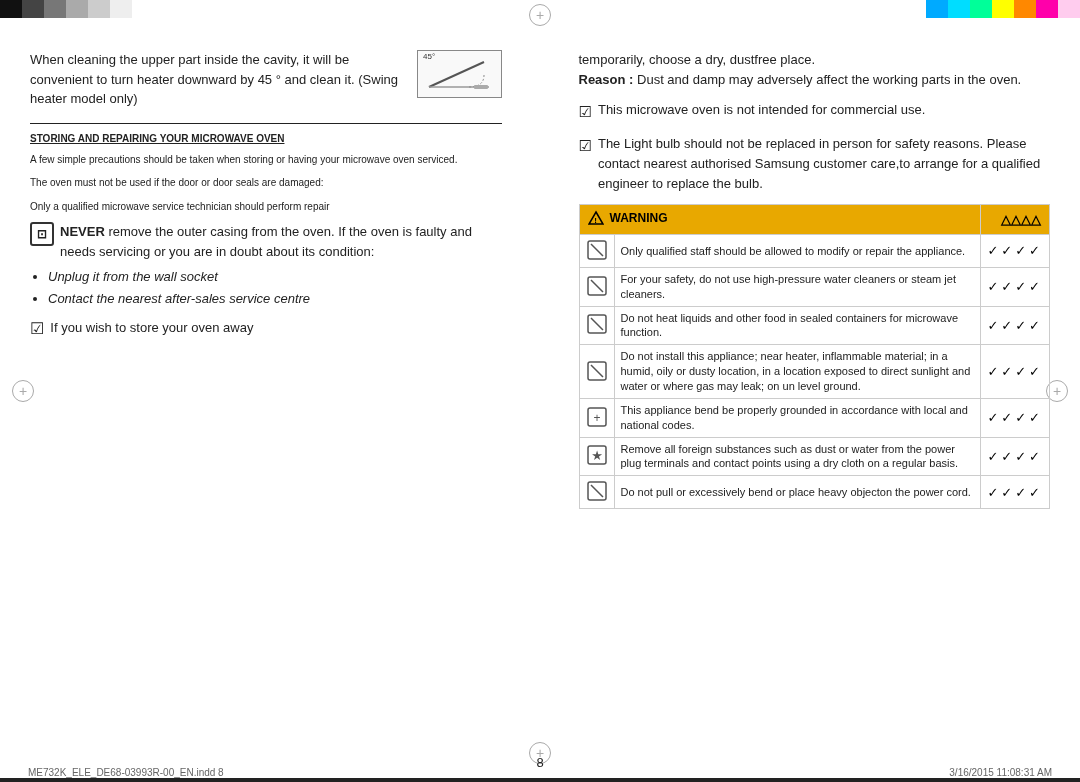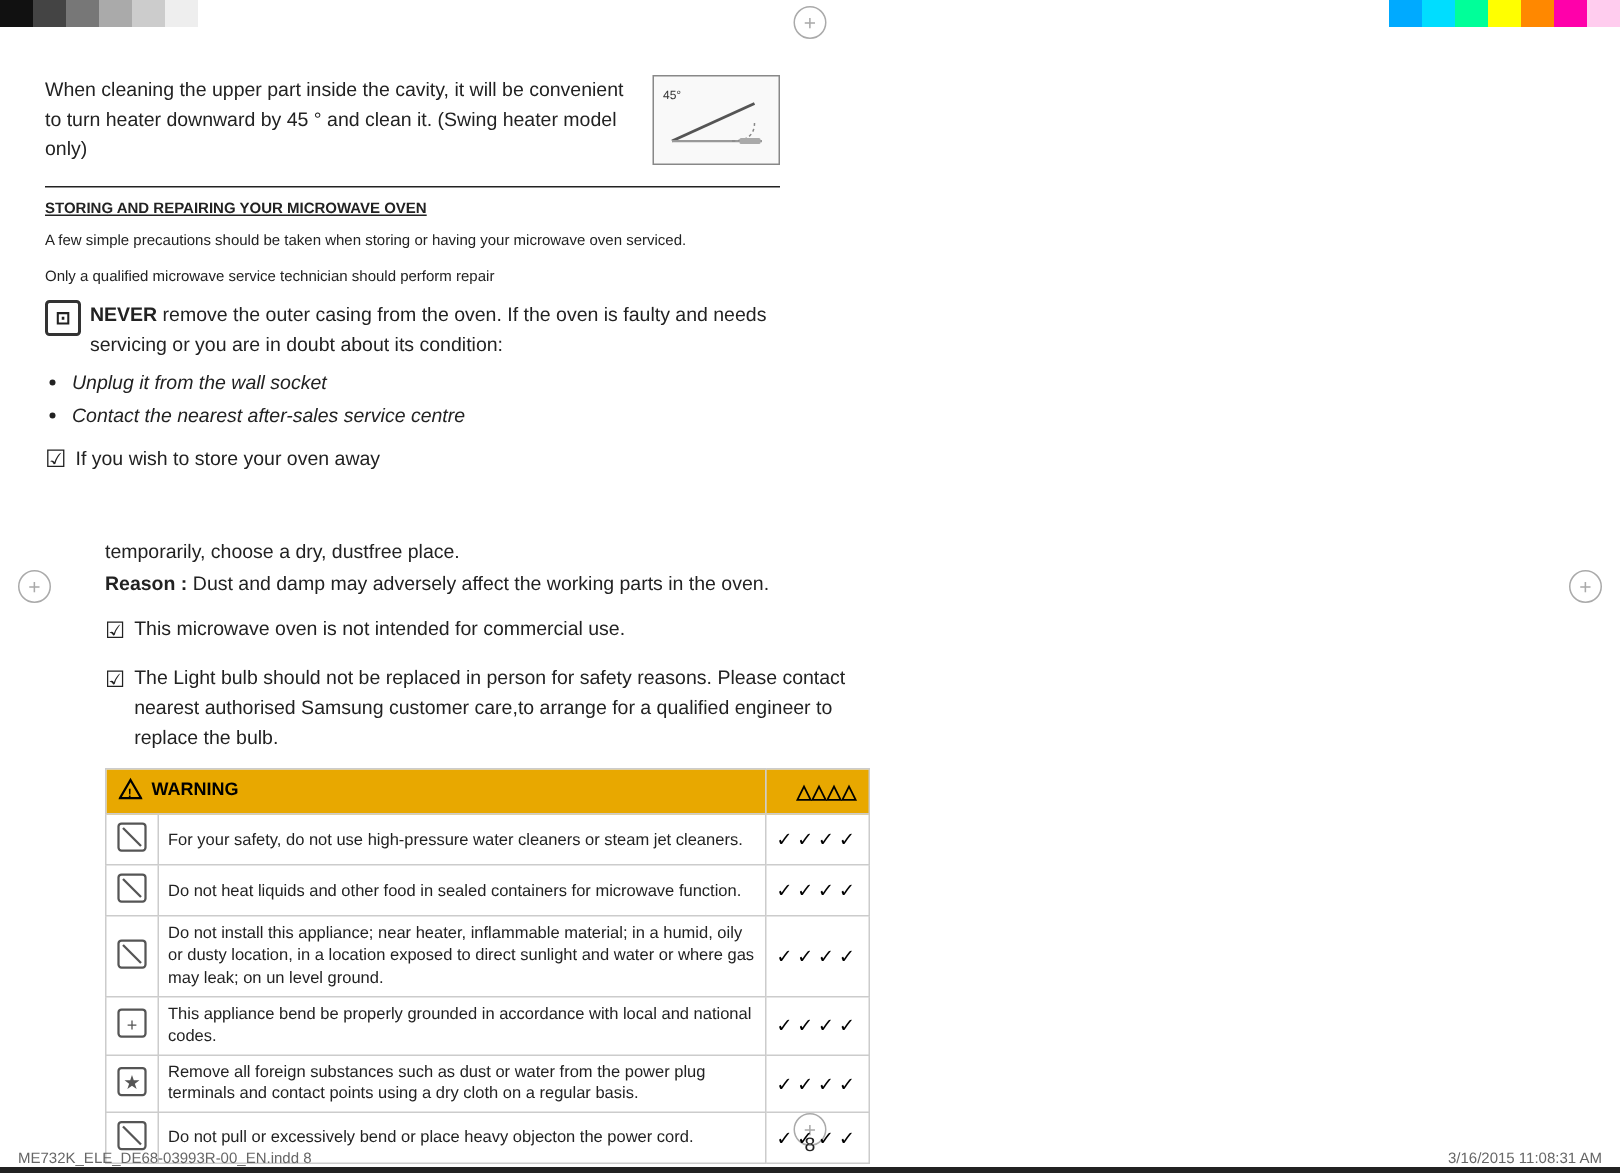--- a/index.html
+++ b/index.html
@@ -51,23 +51,23 @@
     }
 
     
     .page-content {
       position: absolute;
       top: 30px;
       left: 0;
       right: 0;
       bottom: 30px;
       display: flex;
-      flex-direction: column;
+      flex-direction: row;
       padding: 10px 30px 10px 30px;
-      gap: 19px;
+      gap: 37px;
     }
 
     
     .left-col {
       flex: 1;
       max-width: 490px;
       padding-top: 10px;
     }
 
     
@@ -84,24 +84,24 @@
       gap: 15px;
       margin-bottom: 14px;
     }
     .top-text {
       flex: 1;
       font-size: 13px;
       line-height: 1.5;
     }
     .heater-diagram {
       width: 85px;
-      height: 60px;
+      height: 48px;
       border: 1px solid #888;
       display: flex;
-      align-items: flex-end;
+      align-items: center;
       justify-content: center;
       flex-shrink: 0;
       font-size: 10px;
       color: #666;
       position: relative;
       background: #f9f9f9;
     }
     .heater-diagram svg {
       width: 80px;
       height: 55px;
@@ -244,21 +244,21 @@
     }
 
     
     .footer-bar {
       position: absolute;
       bottom: 4px;
       left: 0;
       right: 0;
       display: flex;
       justify-content: space-between;
-      padding: 0 12px;
+      padding: 0 28px;
       font-size: 10px;
       color: #666;
     }
 
     
     .bottom-color-bar {
       display: flex;
       position: absolute;
       bottom: 0;
       left: 0;
@@ -311,20 +311,21 @@
           <rect x="55" y="38" width="14" height="4" fill="#aaa" rx="1"></rect>
         </svg>
       </div>
     </div>
 
     <hr class="divider">
 
     <div class="section-heading">STORING AND REPAIRING YOUR MICROWAVE OVEN</div>
 
     <p class="body-text">A few simple precautions should be taken when storing or having your microwave oven serviced.</p>
+    <p class="body-text">The oven must not be used if the door or door seals are damaged:</p>
 
 
     <p class="body-text">Only a qualified microwave service technician should perform repair</p>
 
     <div class="never-block">
       <div class="never-icon">⊡</div>
       <div class="never-text">
         <strong>NEVER</strong> remove the outer casing from the oven. If the oven is faulty and needs servicing or you are in doubt about its condition:
       </div>
     </div>
@@ -371,20 +372,28 @@
                 </svg>
               <span>WARNING</span>
             </span>
           </td>
           <td style="background:#e8a800; text-align:right; padding:5px 8px; font-size:13px;">
             △△△△
           </td>
         </tr>
       </thead>
       <tbody id="warning-body">
+      <tr>
+            <td class="icon-cell"><svg width="22" height="22" viewBox="0 0 22 22" xmlns="http://www.w3.org/2000/svg">
+                <rect x="2" y="2" width="18" height="18" rx="2" fill="none" stroke="#555" stroke-width="1.5"></rect>
+                <line x1="5" y1="5" x2="17" y2="17" stroke="#555" stroke-width="1.5"></line>
+              </svg></td>
+            <td class="text-cell">Only qualified staff should be allowed to modify or repair the appliance.</td>
+            <td class="check-cell">✓✓✓✓</td>
+          </tr>
           <tr>
             <td class="icon-cell"><svg width="22" height="22" viewBox="0 0 22 22" xmlns="http://www.w3.org/2000/svg">
                 <rect x="2" y="2" width="18" height="18" rx="2" fill="none" stroke="#555" stroke-width="1.5"></rect>
                 <line x1="5" y1="5" x2="17" y2="17" stroke="#555" stroke-width="1.5"></line>
               </svg></td>
             <td class="text-cell">For your safety, do not use high-pressure water cleaners or steam jet cleaners.</td>
             <td class="check-cell">✓✓✓✓</td>
           </tr>
           <tr>
             <td class="icon-cell"><svg width="22" height="22" viewBox="0 0 22 22" xmlns="http://www.w3.org/2000/svg">

